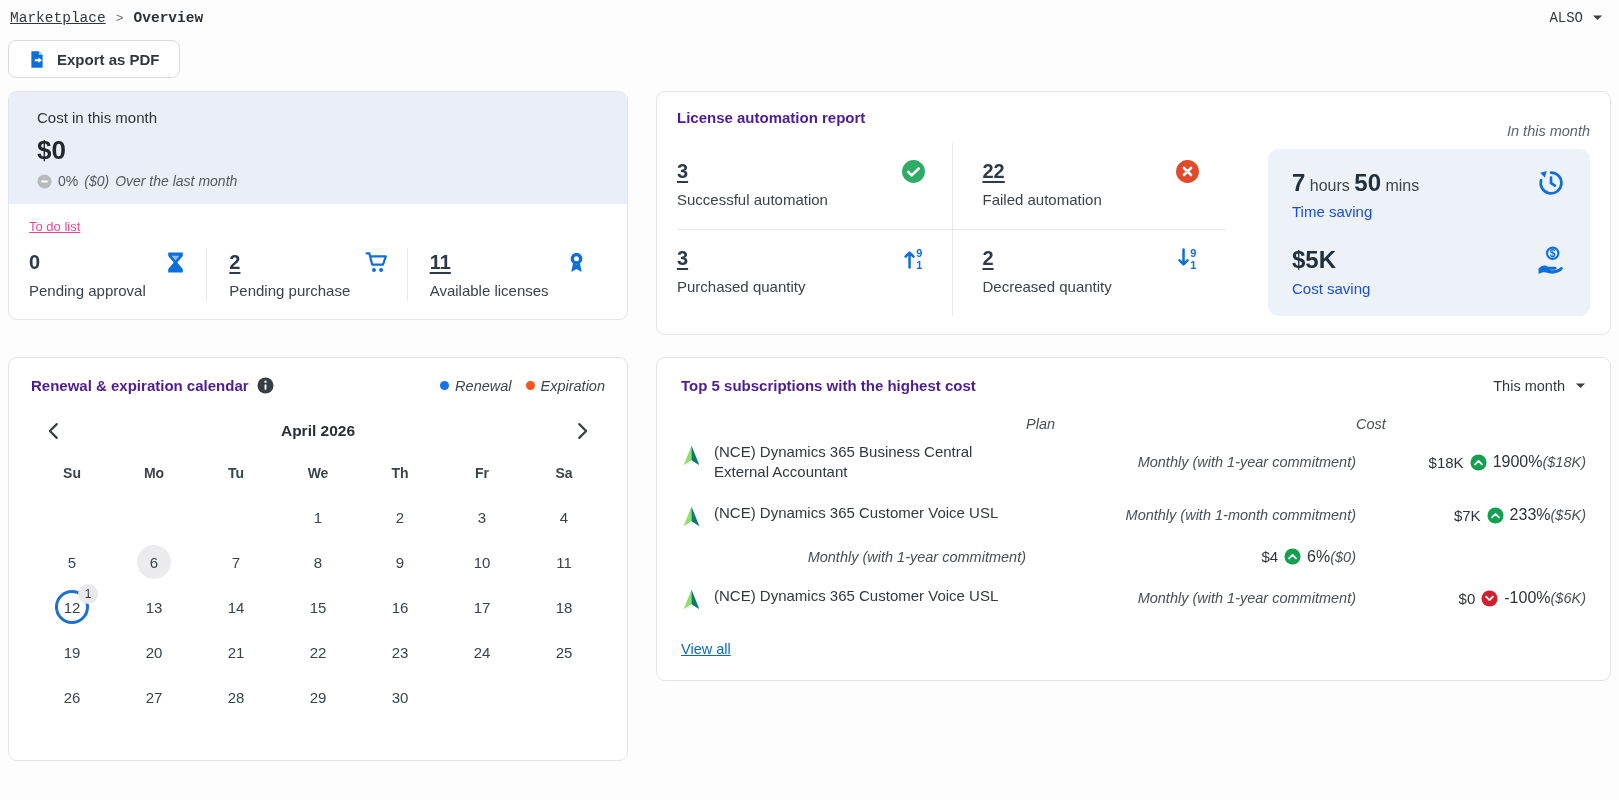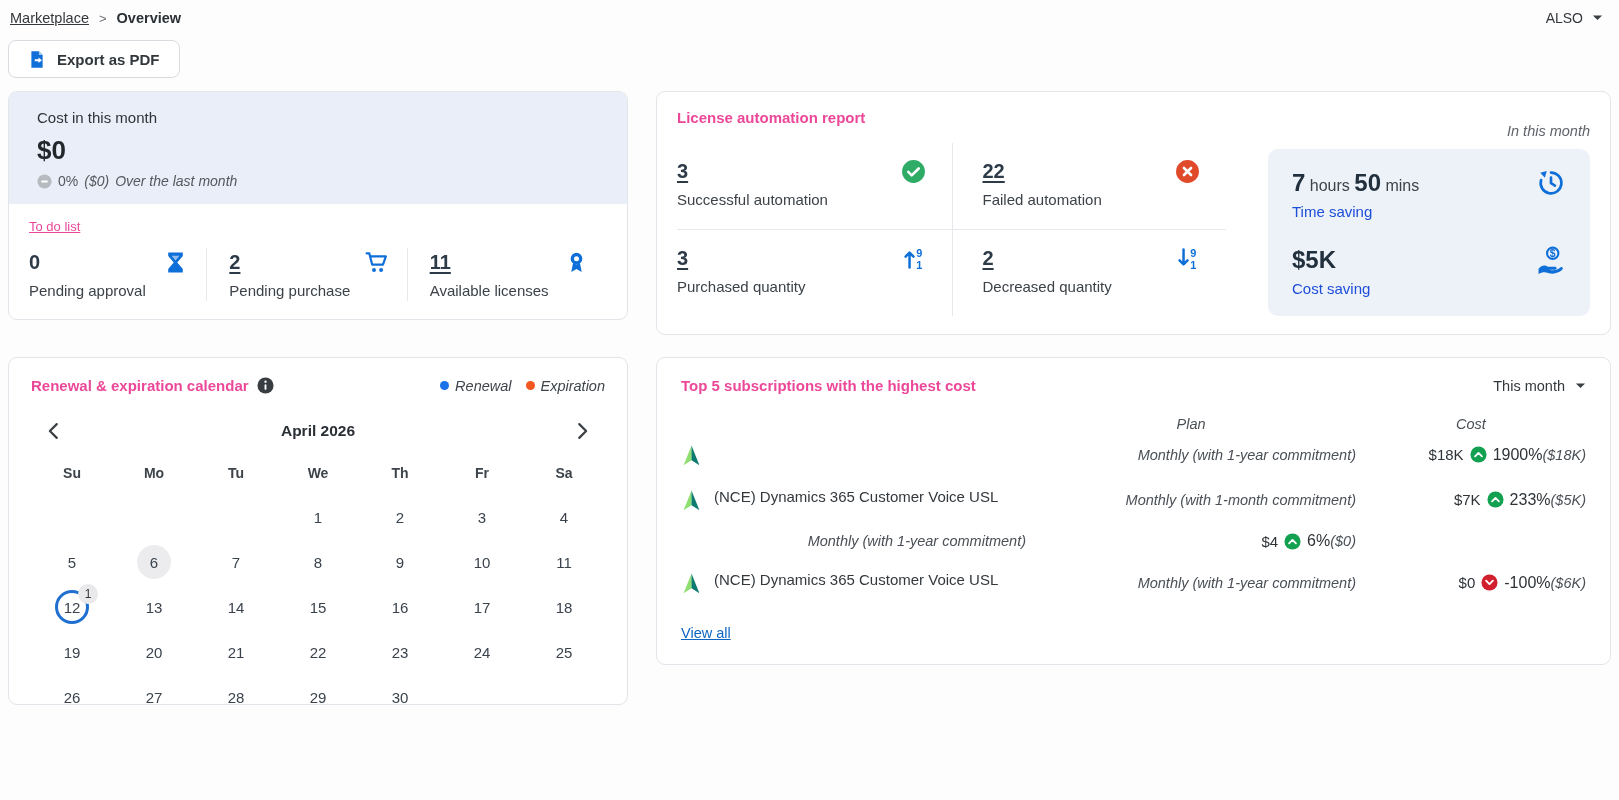--- a/index.html
+++ b/index.html
@@ -1,39 +1,39 @@
 <!DOCTYPE html>
 <html><head>
 <meta charset="utf-8">
 <style>
   * { margin:0; padding:0; box-sizing:border-box; }
   html,body { width:1619px; height:800px; overflow:hidden; background:#fdfdfd;
     font-family:"Liberation Sans", sans-serif; color:#32373c; }
   .page { padding:6px 8px; }
 
   
-  .topbar { display:flex; justify-content:space-between; align-items:flex-start; padding:4px 8px 0 2px; }
+  .topbar { display:flex; justify-content:space-between; align-items:flex-start; padding:4px 8px 0 2px;font-family:Liberation Mono, monospace; }
   .crumbs { display:flex; align-items:center; gap:10px; font-size:14.5px; }
   .crumb-link { color:#33383d; text-decoration:underline; cursor:pointer; }
   .crumb-sep { color:#6b7075; font-size:13px; }
   .crumb-current { font-weight:700; color:#2b3036; }
   .account { display:flex; align-items:center; gap:9px; font-size:14px; color:#33383d; cursor:pointer; }
 
   .export-row { margin:14px 0 0 0; }
   .btn-export { display:inline-flex; align-items:center; gap:11px; height:38px; padding:0 19px;
     background:#fff; border:1px solid #d8dbe0; border-radius:8px; font-size:15px; font-weight:700;
     color:#32373c; cursor:pointer; font-family:inherit; }
 
   
   .grid { display:grid; grid-template-columns:620px 1fr; column-gap:28px; row-gap:22px; margin-top:13px; align-items:start; }
   .card { background:#fff; border:1px solid #e2e5e9; border-radius:9px; }
 
   
   .cost-top { background:#e9eef8; border-radius:8px 8px 0 0; padding:17px 28px 15px; }
-  .card-title { font-size:15px; font-weight:700; color:#ec4899; }
+  .card-title { font-size:15px; font-weight:700; color:#4c1d95; }
   .cost-title { font-size:15px; font-weight:400; color:#2e3338; }
   .cost-amount { font-size:26px; font-weight:700; color:#22272c; margin:9px 0 7px; }
   .cost-change { display:flex; align-items:center; gap:6px; font-size:14px; color:#55595e; }
   .cost-change .ital { font-style:italic; }
   .todo { padding:15px 20px 18px; }
   .todo-title { font-size:13px; color:#ec4899;text-decoration:underline; }
   .todo-row { display:flex; margin-top:14px; }
   .todo-cell { flex:1; padding:2px 18px 2px 0; }
   .todo-cell + .todo-cell { border-left:1px solid #e6e8eb; padding-left:22px; }
   .stat-top { display:flex; justify-content:space-between; align-items:center; }
@@ -55,21 +55,21 @@
   .save-box { width:322px; background:#edf1f8; border-radius:10px; padding:19px 24px; margin-top:6px; }
   .save-item + .save-item { margin-top:25px; }
   .save-top { display:flex; justify-content:space-between; align-items:center; }
   .save-big { font-size:24px; font-weight:700; color:#22303e; }
   .save-unit { font-size:16px; font-weight:400; color:#3c434b; }
   .save-label { font-size:15px; color:#1d4ed8; margin-top:5px; }
   .save-icon { width:30px; height:30px; }
   .save-icon svg { width:100%; height:100%; }
 
   
-  .cal-card { padding:19px 22px; height:348px; }
+  .cal-card { padding:19px 22px; height:404px; }
   .cal-head { display:flex; justify-content:space-between; align-items:center; }
   .cal-title-wrap { display:flex; align-items:center; gap:8px; }
   .info-ic { width:17px; height:17px; display:inline-flex; }
   .legend { display:flex; align-items:center; gap:14px; }
   .legend-item { display:flex; align-items:center; gap:6px; font-size:14.5px; font-style:italic; color:#3f454b; }
   .dot { width:9px; height:9px; border-radius:50%; display:inline-block; }
   .cal-nav { display:flex; align-items:center; margin-top:26px; padding:0 12px; }
   .cal-month { flex:1; text-align:center; font-size:15.5px; font-weight:700; color:#2b3036; }
   .nav-btn { width:22px; height:22px; cursor:pointer; display:inline-flex; background:none; border:none; }
   .cal-grid { display:grid; grid-template-columns:repeat(7,1fr); margin-top:14px; row-gap:1px; }
@@ -80,21 +80,21 @@
   .day.today { background:#ececee; }
   .day.selected { border:3px solid #1f6fd0; }
   .day-badge { position:absolute; top:-9px; right:-12px; width:20px; height:20px; border-radius:50%;
     background:#e9e9eb; color:#33383d; font-size:12px; display:flex; align-items:center; justify-content:center; }
 
   
   .subs-card { padding:19px 24px 22px; }
   .subs-head { display:flex; justify-content:space-between; align-items:center; }
   .filter { display:flex; align-items:center; gap:10px; font-size:14.5px; color:#33383d; cursor:pointer;margin-left:19px; }
   .subs-cols { display:grid; grid-template-columns:1fr 330px 230px; margin-top:22px; }
-  .col-h { font-style:italic; font-size:14.5px; color:#4a5056; text-align:center; }
+  .col-h { font-style:italic; font-size:14.5px; color:#4a5056; text-align:left; }
   .sub-row { display:grid; grid-template-columns:1fr 330px 230px; align-items:center; padding:10px 0; }
   .sub-name { display:flex; align-items:flex-start; gap:12px; max-width:330px; }
   .sub-logo { width:21px; height:23px; flex:0 0 auto; margin-top:2px; }
   .sub-logo svg { width:100%; height:100%; }
   .name-text { font-size:15px; color:#33383d; line-height:1.35; }
   .sub-plan { font-style:italic; font-size:14.5px; color:#4a5056; text-align:right; }
   .sub-cost { display:flex; justify-content:flex-end; align-items:center; gap:6px; }
   .cost-val { font-size:15px; color:#2e3338; }
   .trend-ic { width:17px; height:17px; display:inline-flex; }
   .pct { font-size:16px; color:#2e3338; }
@@ -448,20 +448,21 @@
         <div class="col-h">Plan</div>
         <div class="col-h">Cost</div>
       </div>
       <div>
   <div class="sub-row">
     <div class="sub-name">
       <span class="sub-logo"><svg viewBox="0 0 24 26">
                   <path d="M12 1.5L3 24l9-5.6z" fill="#8fdf70"></path>
                   <path d="M12 1.5L21 24l-9-5.6z" fill="#0d7a70"></path>
                 </svg></span>
+      <span class="name-text">(NCE) Dynamics 365 Business Central External Accountant</span>
     </div>
     <div class="sub-plan">Monthly (with 1-year commitment)</div>
     <div class="sub-cost">
       <span class="cost-val">$18K</span>
       <span class="trend-ic">
                 <svg viewBox="0 0 18 18">
                   <circle cx="9" cy="9" r="8.5" fill="#12a150"></circle>
                   <path d="M5.4 10.9L9 7.3l3.6 3.6" fill="none" stroke="#fff" stroke-width="2" stroke-linecap="round" stroke-linejoin="round"></path>
                 </svg>
               </span>

